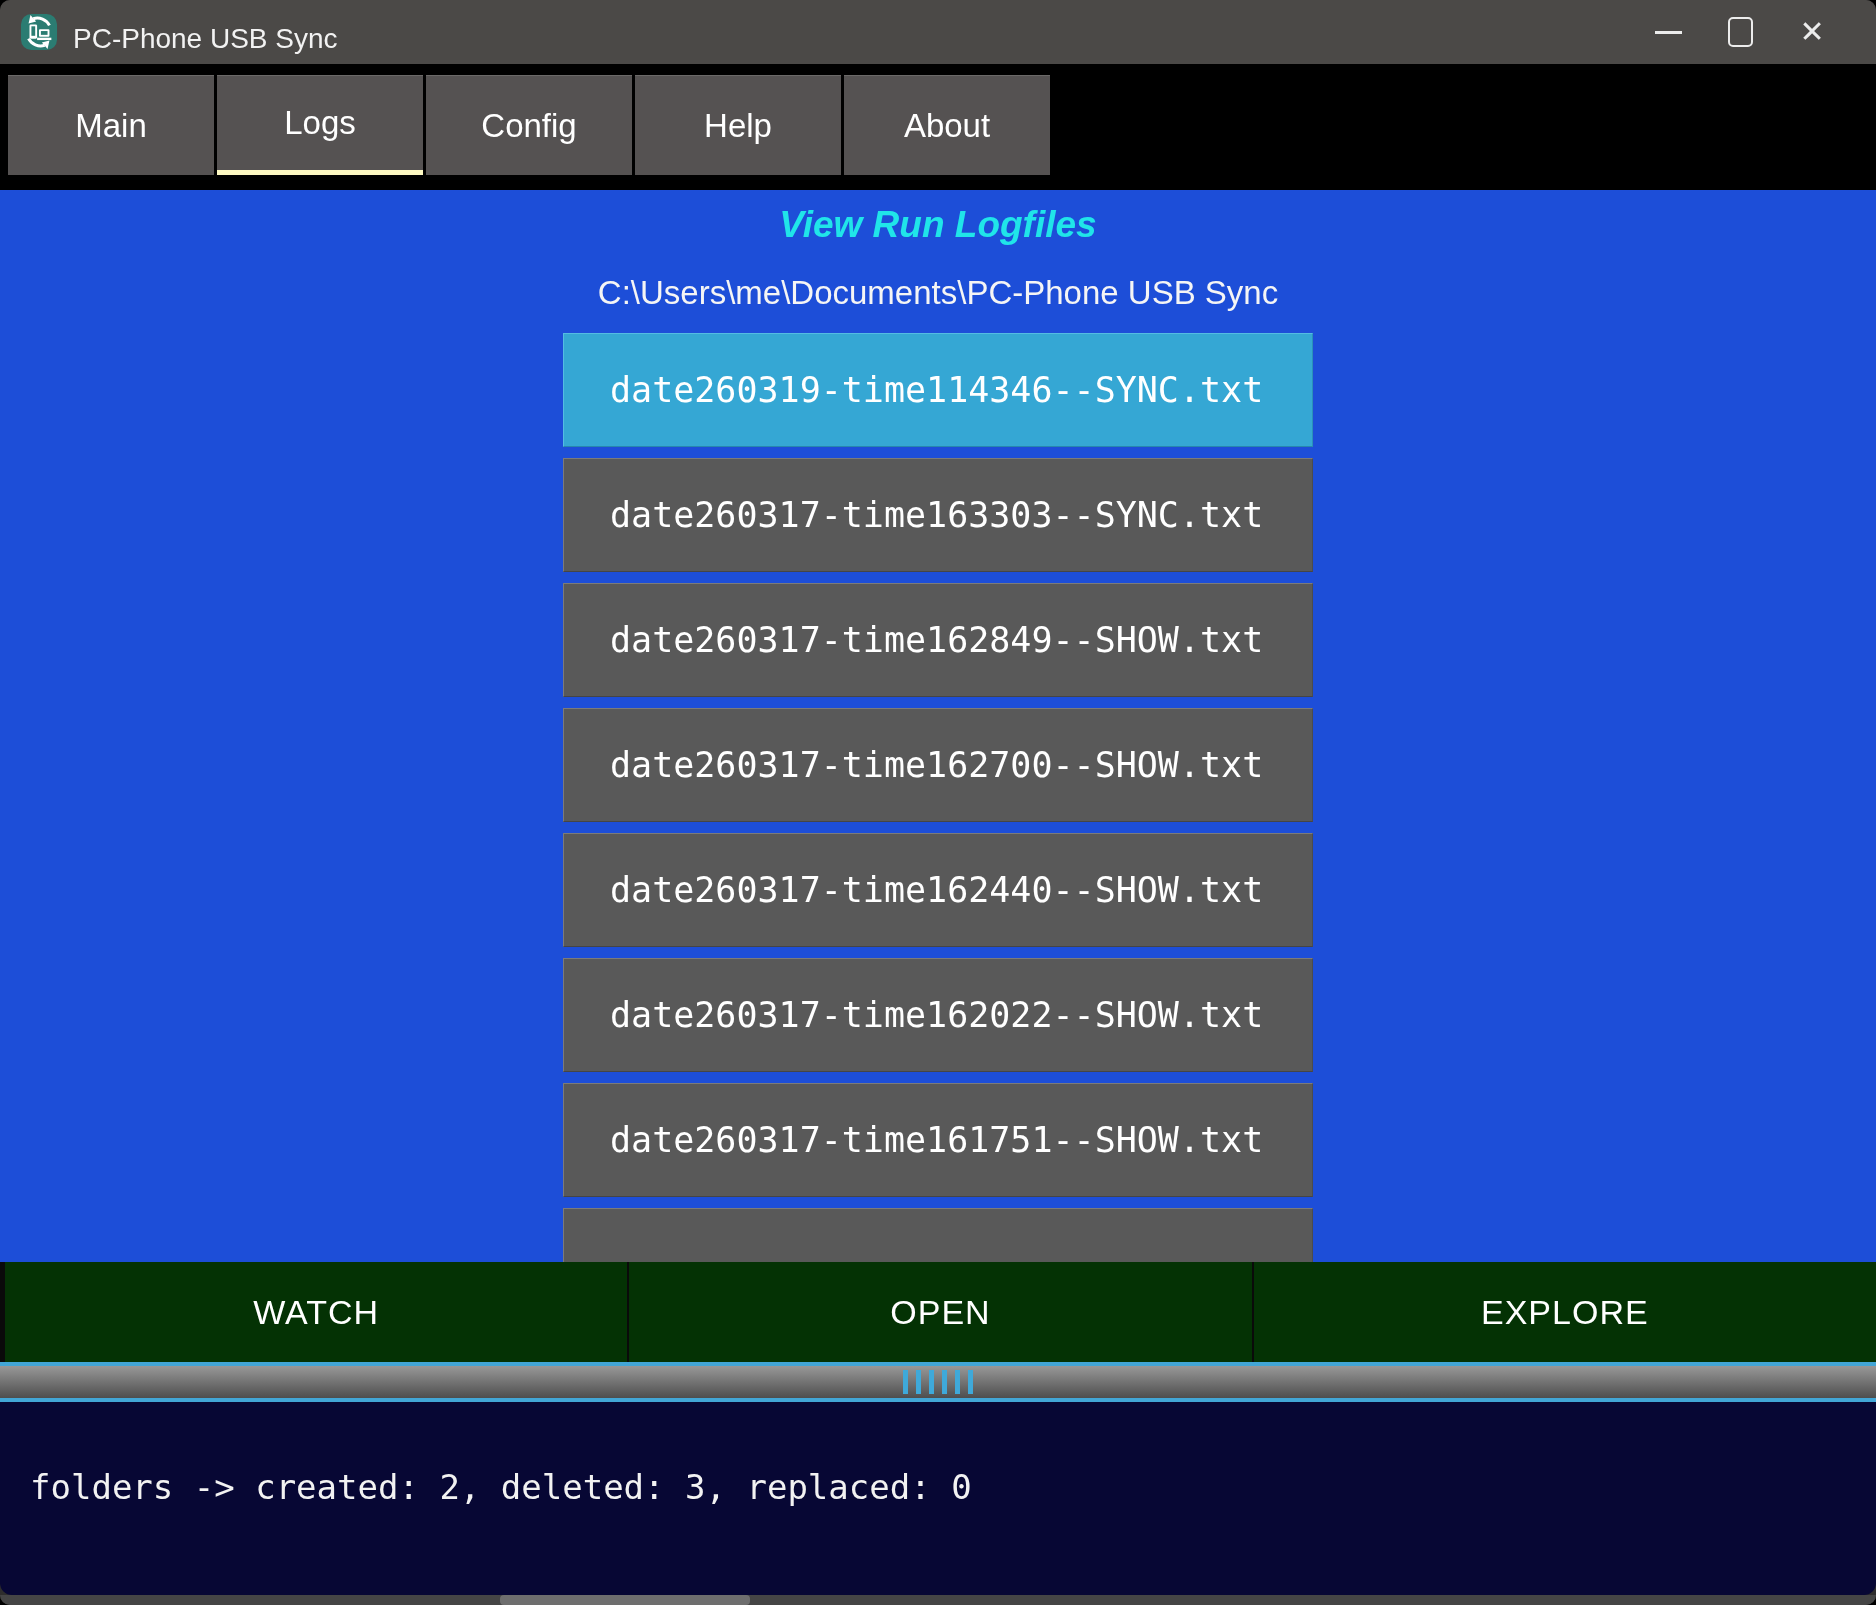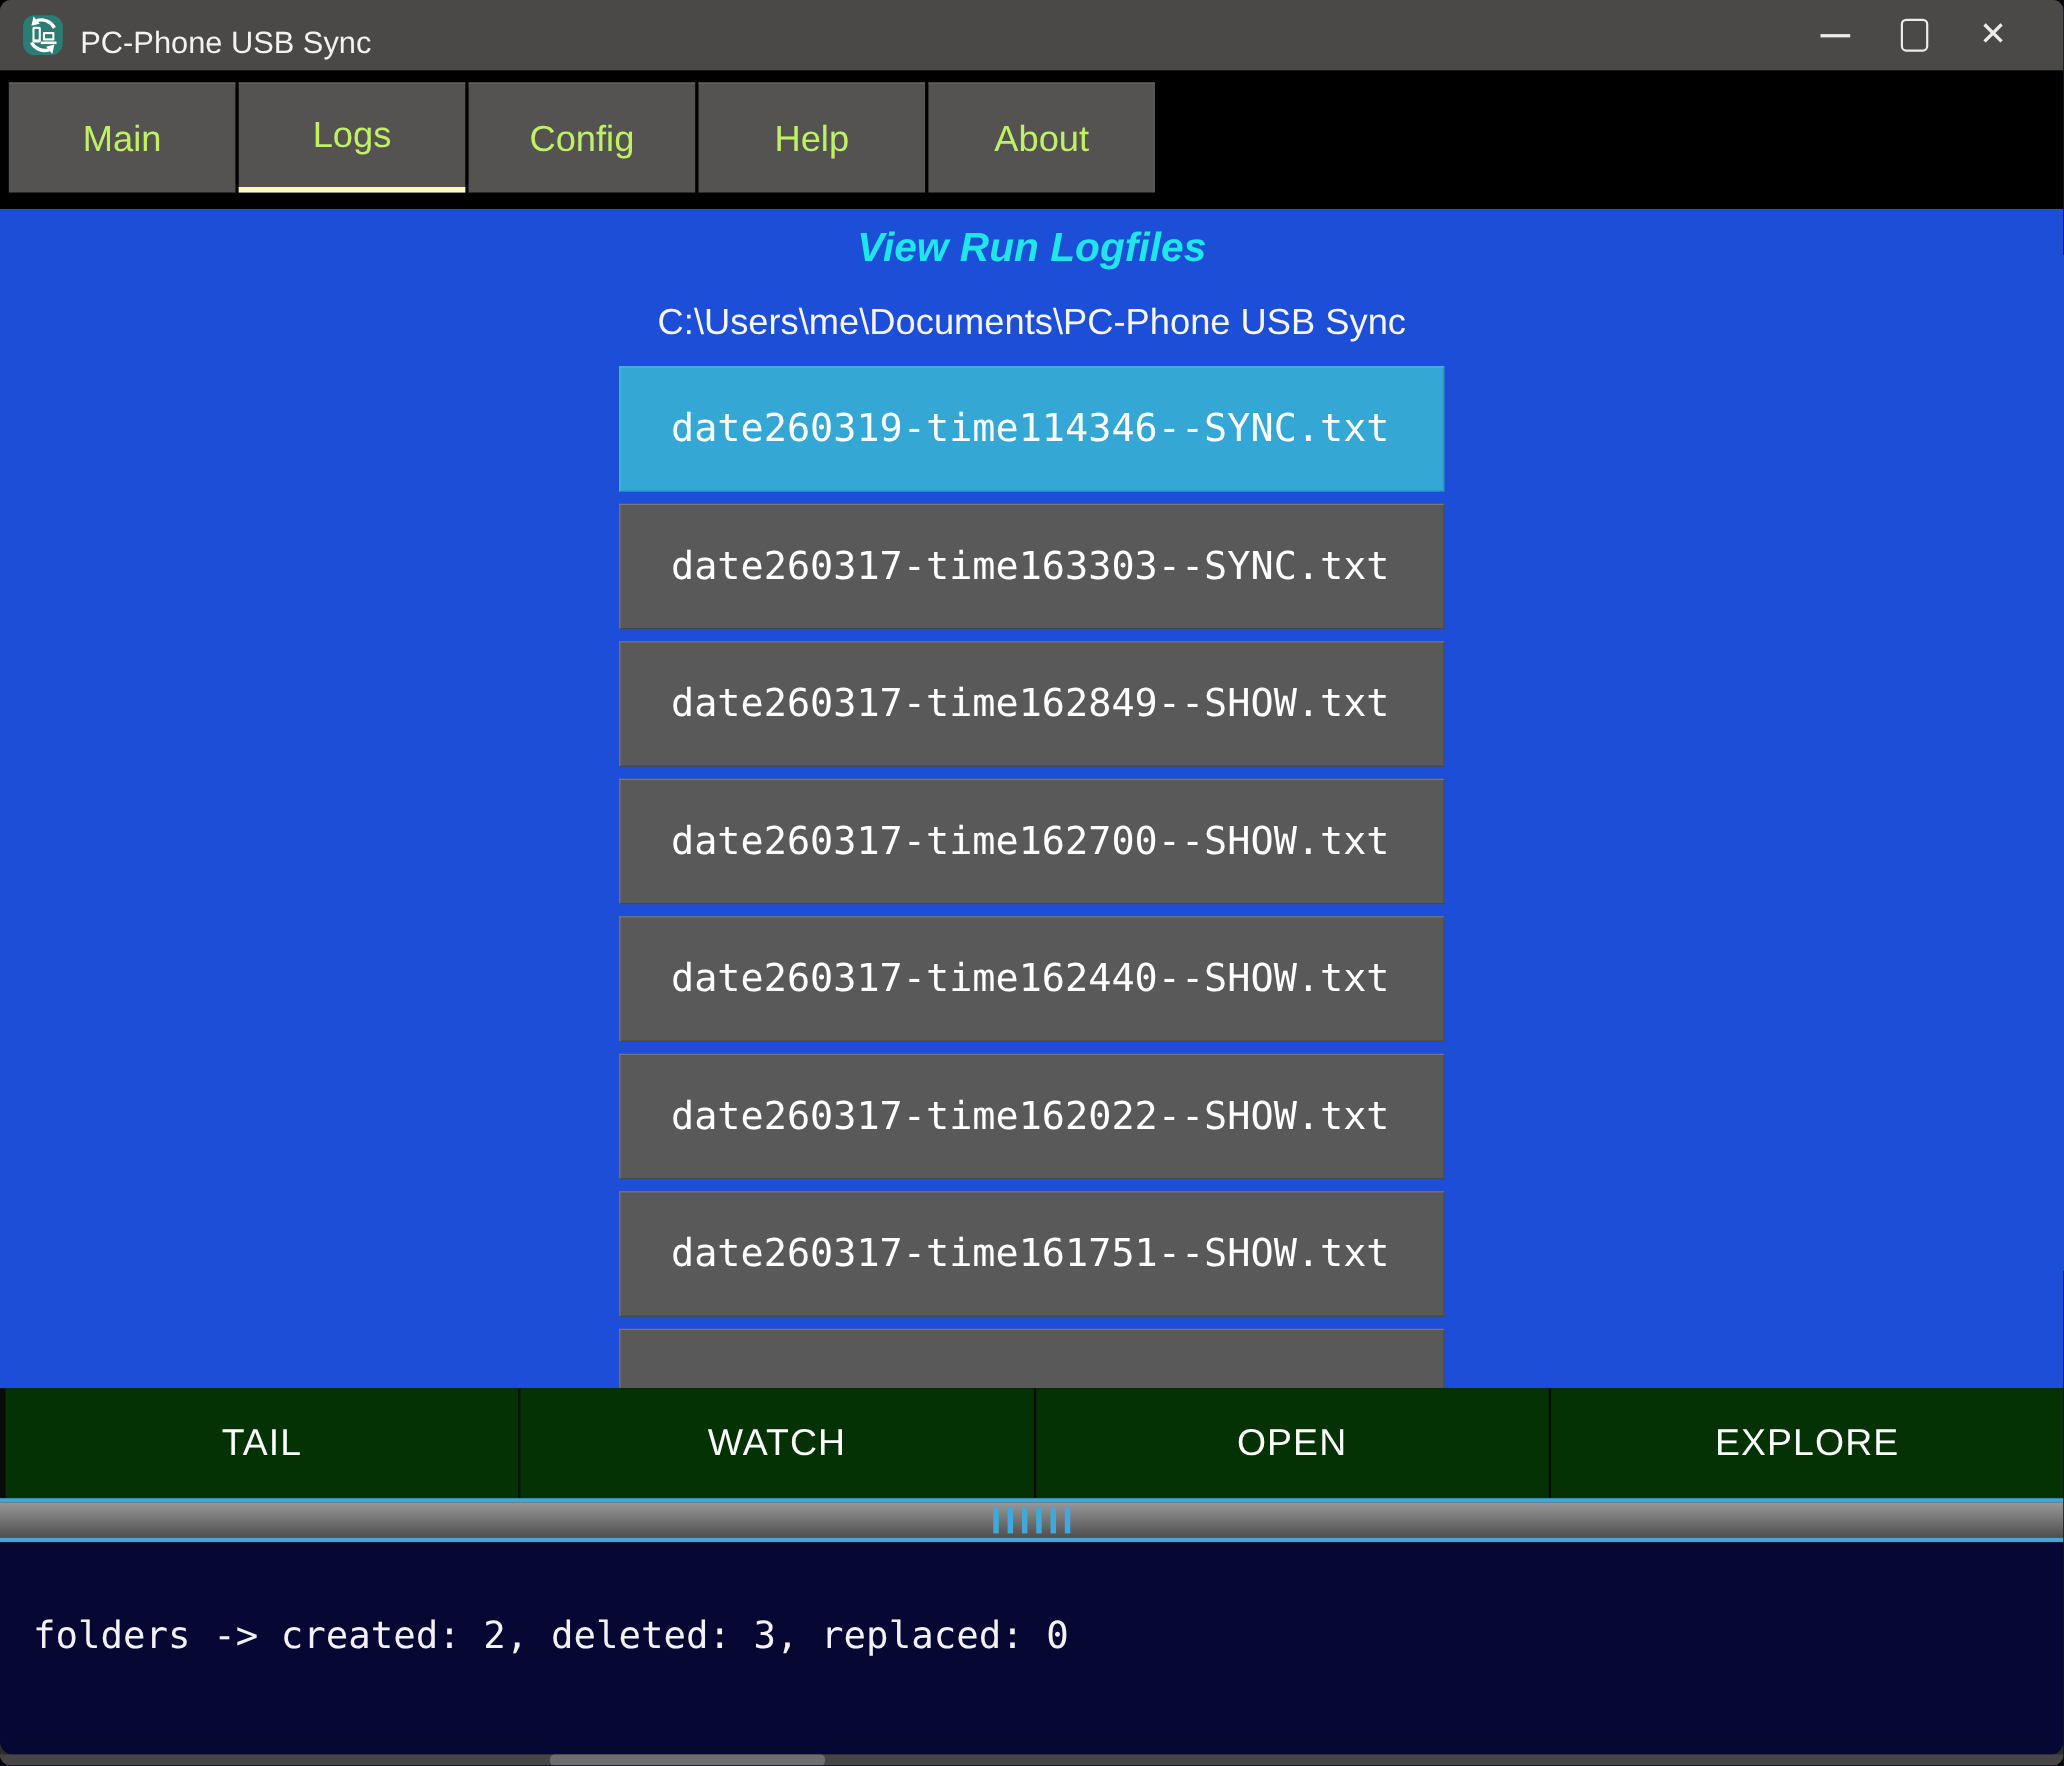--- a/index.html
+++ b/index.html
@@ -24,21 +24,21 @@
 
   
   .tabbar {
     height:126px; flex:0 0 126px; background:#000;
     display:flex; align-items:flex-start; padding:11px 0 0 8px; box-sizing:border-box;
   }
   .tab {
     width:206px; height:100px; margin-right:3px; background:#555252;
     border-top:1px solid #6b6968; box-sizing:border-box;
     display:flex; align-items:center; justify-content:center;
-    color:#bef264; font-size:33px; cursor:default;
+    color:#ffffff; font-size:33px; cursor:default;
   }
   .tab.active { border-bottom:5px solid #fef9c3; }
 
   
   .content {
     flex:1 1 auto; background:#1d4ed8; overflow:hidden;
     display:flex; flex-direction:column; align-items:center;
   }
   .view-heading {
     margin-top:14px; color:#20e5e9; font-size:37px; font-weight:bold; font-style:italic;
@@ -144,21 +144,20 @@
       <div class="file-item">date260317-time162849--SHOW.txt</div>
       <div class="file-item">date260317-time162700--SHOW.txt</div>
       <div class="file-item">date260317-time162440--SHOW.txt</div>
       <div class="file-item">date260317-time162022--SHOW.txt</div>
       <div class="file-item">date260317-time161751--SHOW.txt</div>
       <div class="file-item"></div>
     </div>
   </div>
 
   <div class="action-row">
-    <button class="action-btn">TAIL</button>
     <button class="action-btn">WATCH</button>
     <button class="action-btn">OPEN</button>
     <button class="action-btn">EXPLORE</button>
   </div>
 
   <div class="blue-line"></div>
   <div class="sash">
     <div class="sash-tick"></div>
     <div class="sash-tick"></div>
     <div class="sash-tick"></div>

